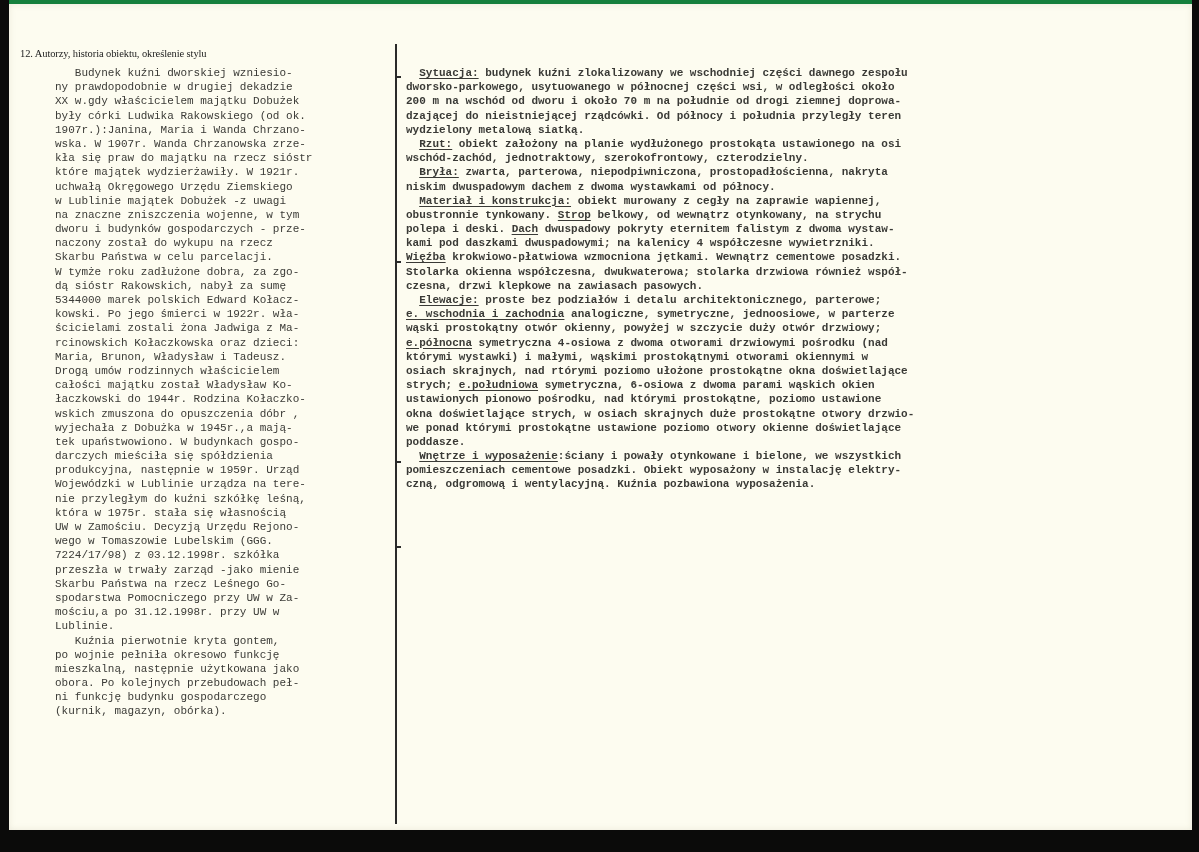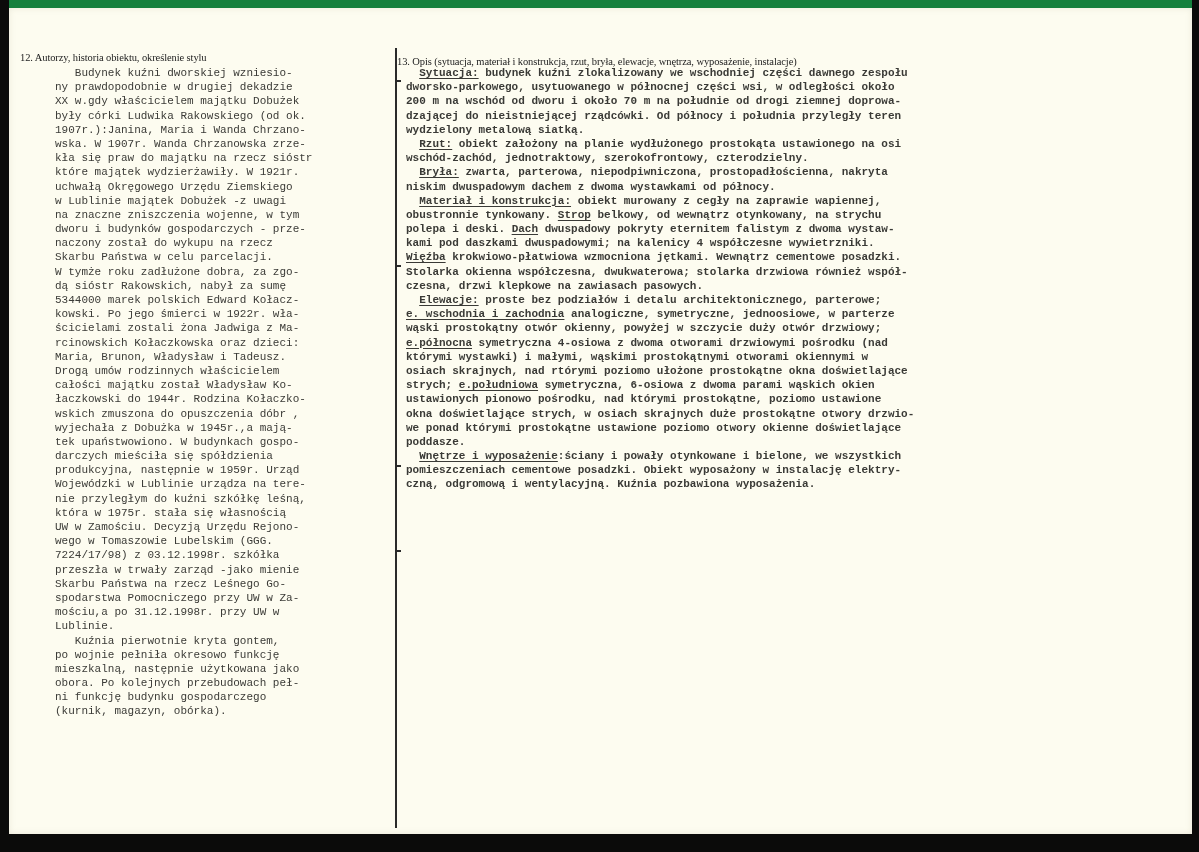--- a/index.html
+++ b/index.html
@@ -3,21 +3,21 @@
 <meta charset="utf-8">
 <style>
   html, body { margin: 0; padding: 0; }
   body {
     width: 1199px; height: 852px; overflow: hidden;
     background: #0b0b0a; position: relative;
   }
   .paper {
     position: absolute; left: 9px; top: 0; width: 1183px; height: 826px;
     background: #fdfcf0;
-    border-top: 8px solid #15803d;
+    border-top: 4px solid #15803d;
     box-shadow: inset 0 0 6px rgba(180,175,150,0.25);
   }
   .divider {
     position: absolute; left: 386px; top: 40px; width: 2px; height: 780px;
     background: #2a2a2a;
   }
   .tick { position: absolute; width: 5px; height: 2px; background: #2a2a2a; left: 387px; }
   .heading {
     position: absolute; font-family: "Liberation Serif", serif;
     font-size: 10.5px; color: #222; white-space: nowrap; letter-spacing: -0.1px;
@@ -30,21 +30,20 @@
   .col-left { left: 55px; top: 66px; }
   .col-right { left: 406px; top: 66px; font-weight: bold; }
   .line { display: block; height: 14.2px; }
   .ul { text-decoration: underline; text-decoration-thickness: 1px; text-underline-offset: 2px; }
 </style>
 </head>
 <body>
 
 <div class="paper">
   <div class="heading" style="left:11px; top:44px;">12. Autorzy, historia obiektu, określenie stylu</div>
-  <div class="heading" style="left:388px; top:48px;">13. Opis (sytuacja, materiał i konstrukcja, rzut, bryła, elewacje, wnętrza, wyposażenie, instalacje)</div>
   <div class="divider"></div>
   <div class="tick" style="top:72px"></div>
   <div class="tick" style="top:257px"></div>
   <div class="tick" style="top:457px"></div>
   <div class="tick" style="top:542px"></div>
 </div>
 
 <div class="col col-left" id="left-col"><span class="line">   Budynek kuźni dworskiej wzniesio-</span><span class="line">ny prawdopodobnie w drugiej dekadzie</span><span class="line">XX w.gdy właścicielem majątku Dobużek</span><span class="line">były córki Ludwika Rakowskiego (od ok.</span><span class="line">1907r.):Janina, Maria i Wanda Chrzano-</span><span class="line">wska. W 1907r. Wanda Chrzanowska zrze-</span><span class="line">kła się praw do majątku na rzecz sióstr</span><span class="line">które majątek wydzierżawiły. W 1921r.</span><span class="line">uchwałą Okręgowego Urzędu Ziemskiego</span><span class="line">w Lublinie majątek Dobużek -z uwagi</span><span class="line">na znaczne zniszczenia wojenne, w tym</span><span class="line">dworu i budynków gospodarczych - prze-</span><span class="line">naczony został do wykupu na rzecz</span><span class="line">Skarbu Państwa w celu parcelacji.</span><span class="line">W tymże roku zadłużone dobra, za zgo-</span><span class="line">dą sióstr Rakowskich, nabył za sumę</span><span class="line">5344000 marek polskich Edward Kołacz-</span><span class="line">kowski. Po jego śmierci w 1922r. wła-</span><span class="line">ścicielami zostali żona Jadwiga z Ma-</span><span class="line">rcinowskich Kołaczkowska oraz dzieci:</span><span class="line">Maria, Brunon, Władysław i Tadeusz.</span><span class="line">Drogą umów rodzinnych właścicielem</span><span class="line">całości majątku został Władysław Ko-</span><span class="line">łaczkowski do 1944r. Rodzina Kołaczko-</span><span class="line">wskich zmuszona do opuszczenia dóbr ,</span><span class="line">wyjechała z Dobużka w 1945r.,a mają-</span><span class="line">tek upaństwowiono. W budynkach gospo-</span><span class="line">darczych mieściła się spółdzienia</span><span class="line">produkcyjna, następnie w 1959r. Urząd</span><span class="line">Wojewódzki w Lublinie urządza na tere-</span><span class="line">nie przyległym do kuźni szkółkę leśną,</span><span class="line">która w 1975r. stała się własnością</span><span class="line">UW w Zamościu. Decyzją Urzędu Rejono-</span><span class="line">wego w Tomaszowie Lubelskim (GGG.</span><span class="line">7224/17/98) z 03.12.1998r. szkółka</span><span class="line">przeszła w trwały zarząd -jako mienie</span><span class="line">Skarbu Państwa na rzecz Leśnego Go-</span><span class="line">spodarstwa Pomocniczego przy UW w Za-</span><span class="line">mościu,a po 31.12.1998r. przy UW w</span><span class="line">Lublinie.</span><span class="line">   Kuźnia pierwotnie kryta gontem,</span><span class="line">po wojnie pełniła okresowo funkcję</span><span class="line">mieszkalną, następnie użytkowana jako</span><span class="line">obora. Po kolejnych przebudowach peł-</span><span class="line">ni funkcję budynku gospodarczego</span><span class="line">(kurnik, magazyn, obórka).</span></div>
 <div class="col col-right" id="right-col"><span class="line"><span>  </span><span class="ul">Sytuacja:</span><span> budynek kuźni zlokalizowany we wschodniej części dawnego zespołu</span></span><span class="line"><span>dworsko-parkowego, usytuowanego w północnej części wsi, w odległości około</span><span class="ul"></span><span></span></span><span class="line"><span>200 m na wschód od dworu i około 70 m na południe od drogi ziemnej doprowa-</span><span class="ul"></span><span></span></span><span class="line"><span>dzającej do nieistniejącej rządcówki. Od północy i południa przyległy teren</span><span class="ul"></span><span></span></span><span class="line"><span>wydzielony metalową siatką.</span><span class="ul"></span><span></span></span><span class="line"><span>  </span><span class="ul">Rzut:</span><span> obiekt założony na planie wydłużonego prostokąta ustawionego na osi</span></span><span class="line"><span>wschód-zachód, jednotraktowy, szerokofrontowy, czterodzielny.</span><span class="ul"></span><span></span></span><span class="line"><span>  </span><span class="ul">Bryła:</span><span> zwarta, parterowa, niepodpiwniczona, prostopadłościenna, nakryta</span></span><span class="line"><span>niskim dwuspadowym dachem z dwoma wystawkami od północy.</span><span class="ul"></span><span></span></span><span class="line"><span>  </span><span class="ul">Materiał i konstrukcja:</span><span> obiekt murowany z cegły na zaprawie wapiennej,</span></span><span class="line"><span>obustronnie tynkowany. </span><span class="ul">Strop</span><span> belkowy, od wewnątrz otynkowany, na strychu</span></span><span class="line"><span>polepa i deski. </span><span class="ul">Dach</span><span> dwuspadowy pokryty eternitem falistym z dwoma wystaw-</span></span><span class="line"><span>kami pod daszkami dwuspadowymi; na kalenicy 4 współczesne wywietrzniki.</span><span class="ul"></span><span></span></span><span class="line"><span></span><span class="ul">Więźba</span><span> krokwiowo-płatwiowa wzmocniona jętkami. Wewnątrz cementowe posadzki.</span></span><span class="line"><span>Stolarka okienna współczesna, dwukwaterowa; stolarka drzwiowa również współ-</span><span class="ul"></span><span></span></span><span class="line"><span>czesna, drzwi klepkowe na zawiasach pasowych.</span><span class="ul"></span><span></span></span><span class="line"><span>  </span><span class="ul">Elewacje:</span><span> proste bez podziałów i detalu architektonicznego, parterowe;</span></span><span class="line"><span></span><span class="ul">e. wschodnia i zachodnia</span><span> analogiczne, symetryczne, jednoosiowe, w parterze</span></span><span class="line"><span>wąski prostokątny otwór okienny, powyżej w szczycie duży otwór drzwiowy;</span><span class="ul"></span><span></span></span><span class="line"><span></span><span class="ul">e.północna</span><span> symetryczna 4-osiowa z dwoma otworami drzwiowymi pośrodku (nad</span></span><span class="line"><span>którymi wystawki) i małymi, wąskimi prostokątnymi otworami okiennymi w</span><span class="ul"></span><span></span></span><span class="line"><span>osiach skrajnych, nad rtórymi poziomo ułożone prostokątne okna doświetlające</span><span class="ul"></span><span></span></span><span class="line"><span>strych; </span><span class="ul">e.południowa</span><span> symetryczna, 6-osiowa z dwoma parami wąskich okien</span></span><span class="line"><span>ustawionych pionowo pośrodku, nad którymi prostokątne, poziomo ustawione</span><span class="ul"></span><span></span></span><span class="line"><span>okna doświetlające strych, w osiach skrajnych duże prostokątne otwory drzwio-</span><span class="ul"></span><span></span></span><span class="line"><span>we ponad którymi prostokątne ustawione poziomo otwory okienne doświetlające</span><span class="ul"></span><span></span></span><span class="line"><span>poddasze.</span><span class="ul"></span><span></span></span><span class="line"><span>  </span><span class="ul">Wnętrze i wyposażenie</span><span>:ściany i powały otynkowane i bielone, we wszystkich</span></span><span class="line"><span>pomieszczeniach cementowe posadzki. Obiekt wyposażony w instalację elektry-</span><span class="ul"></span><span></span></span><span class="line"><span>czną, odgromową i wentylacyjną. Kuźnia pozbawiona wyposażenia.</span><span class="ul"></span><span></span></span></div>
 

